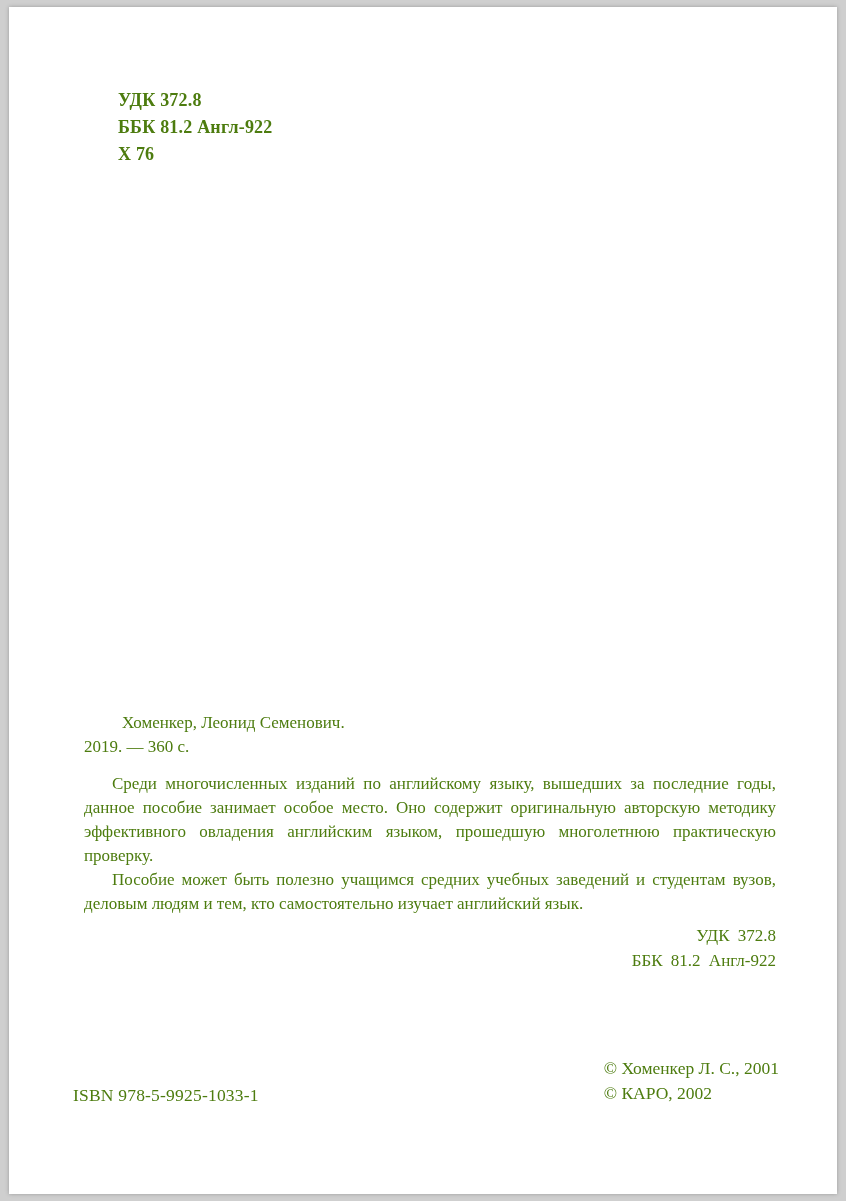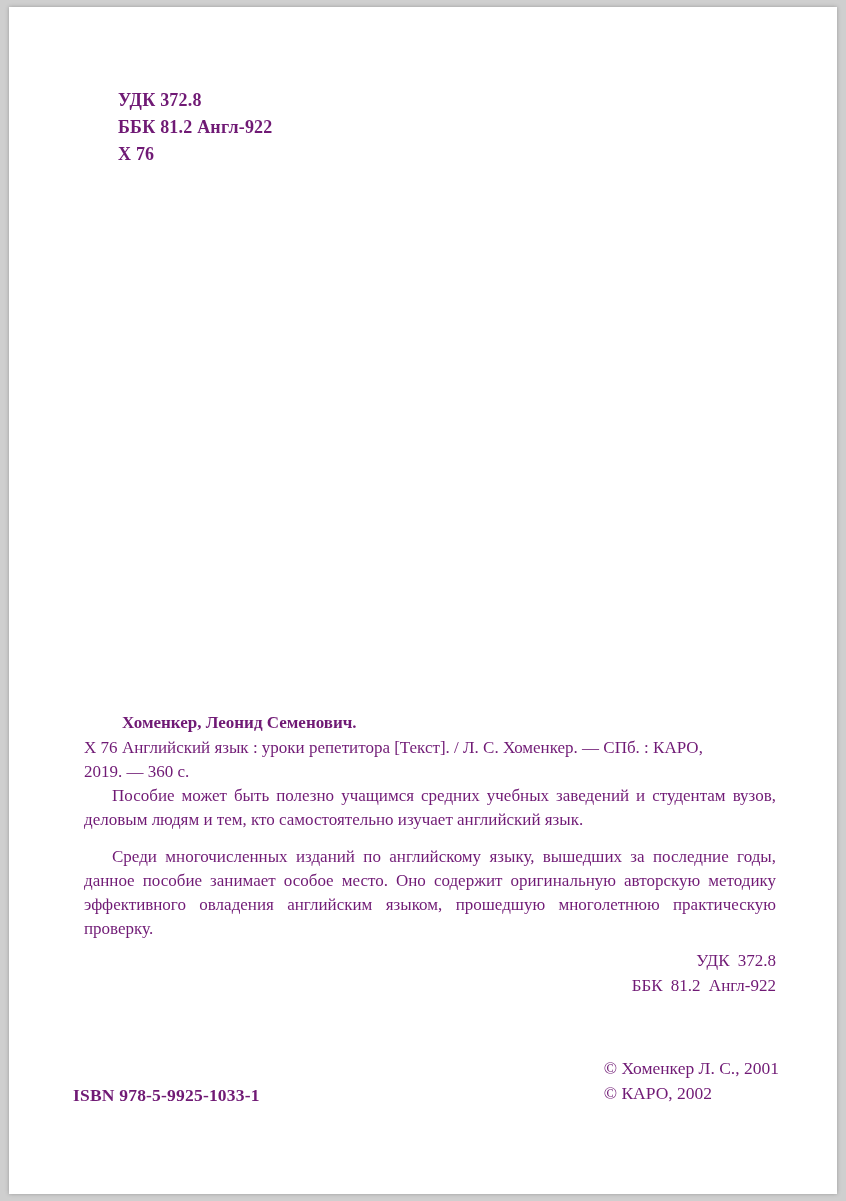--- a/index.html
+++ b/index.html
@@ -16,21 +16,21 @@
     margin: 0 auto;
     overflow: hidden;
   }
   .sheet {
     position: absolute;
     left: 9px;
     top: 7px;
     width: 828px;
     height: 1187px;
     background: #ffffff;
-    color: #701a75;
+    color: #4d7c0f;
     box-shadow: 0 0 4px rgba(0,0,0,0.25);
   }
   
   .header-codes {
     position: absolute;
     left: 109px;
     top: 80px;
     font-weight: bold;
     font-size: 18px;
     line-height: 27px;
@@ -40,21 +40,21 @@
   .main-col {
     position: absolute;
     left: 75px;
     top: 704px;
     width: 692px;
     font-size: 17px;
     line-height: 24px;
   }
   .author-line {
     margin-left: 38px;
-    font-weight: bold;
+    font-weight: normal;
   }
   .entry-line1 {
     margin-top: 1px;
     white-space: nowrap;
   }
   .hang-code {
     display: inline-block;
     width: 38px;
   }
   .isbn-line {
@@ -81,21 +81,21 @@
     position: absolute;
     left: 64px;
     top: 1049px;
     width: 706px;
     display: flex;
     justify-content: space-between;
     align-items: flex-end;
     font-size: 17.5px;
   }
   .footer-isbn {
-    font-weight: bold;
+    font-weight: normal;
     letter-spacing: 0.2px;
   }
   .copyright-block {
     text-align: left;
     line-height: 25px;
   }
 </style>
 </head>
 <body>
 
@@ -105,28 +105,25 @@
     <div class="header-codes">
       <div>УДК 372.8</div>
       <div>ББК 81.2 Англ-922</div>
       <div>Х 76</div>
     </div>
 
     <div class="main-col">
 
       <div class="author-line">Хоменкер, Леонид Семенович.</div>
 
-      <div class="entry-line1">
-        <span class="hang-code">Х 76</span><span>Английский язык : уроки репетитора [Текст]. / Л. С. Хоменкер. — СПб. : КАРО,</span>
-      </div>
       <div>2019. — 360 с.</div>
 
 
+      <p class="annotation-para first">Среди многочисленных изданий по английскому языку, вышедших за последние годы, данное пособие занимает особое место. Оно содержит оригинальную авторскую методику эффективного овладения английским языком, прошедшую многолетнюю практическую проверку.</p>
       <p class="annotation-para">Пособие может быть полезно учащимся средних учебных заведений и студентам вузов, деловым людям и тем, кто самостоятельно изучает английский язык.</p>
-      <p class="annotation-para first">Среди многочисленных изданий по английскому языку, вышедших за последние годы, данное пособие занимает особое место. Оно содержит оригинальную авторскую методику эффективного овладения английским языком, прошедшую многолетнюю практическую проверку.</p>
 
       <div class="codes-right">
         <div>УДК  372.8</div>
         <div>ББК  81.2  Англ-922</div>
       </div>
 
     </div>
 
     <div class="footer">
       <div class="footer-isbn">ISBN 978-5-9925-1033-1</div>

